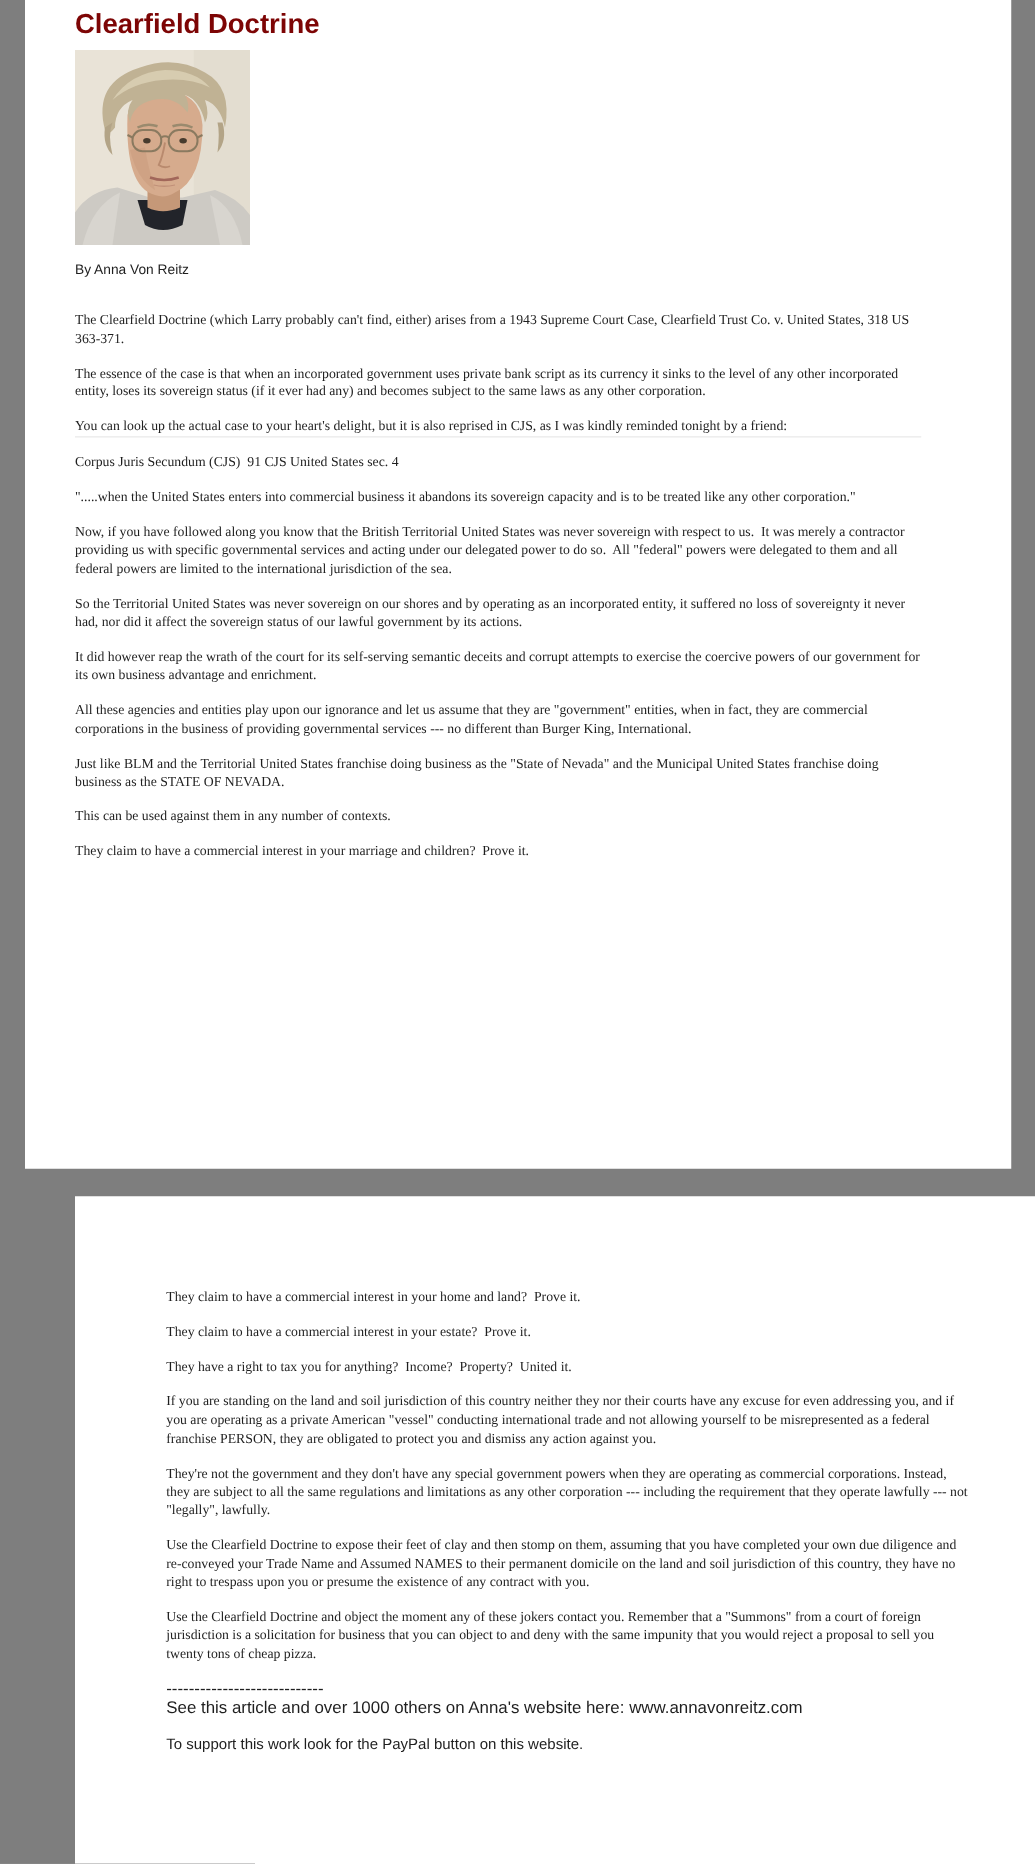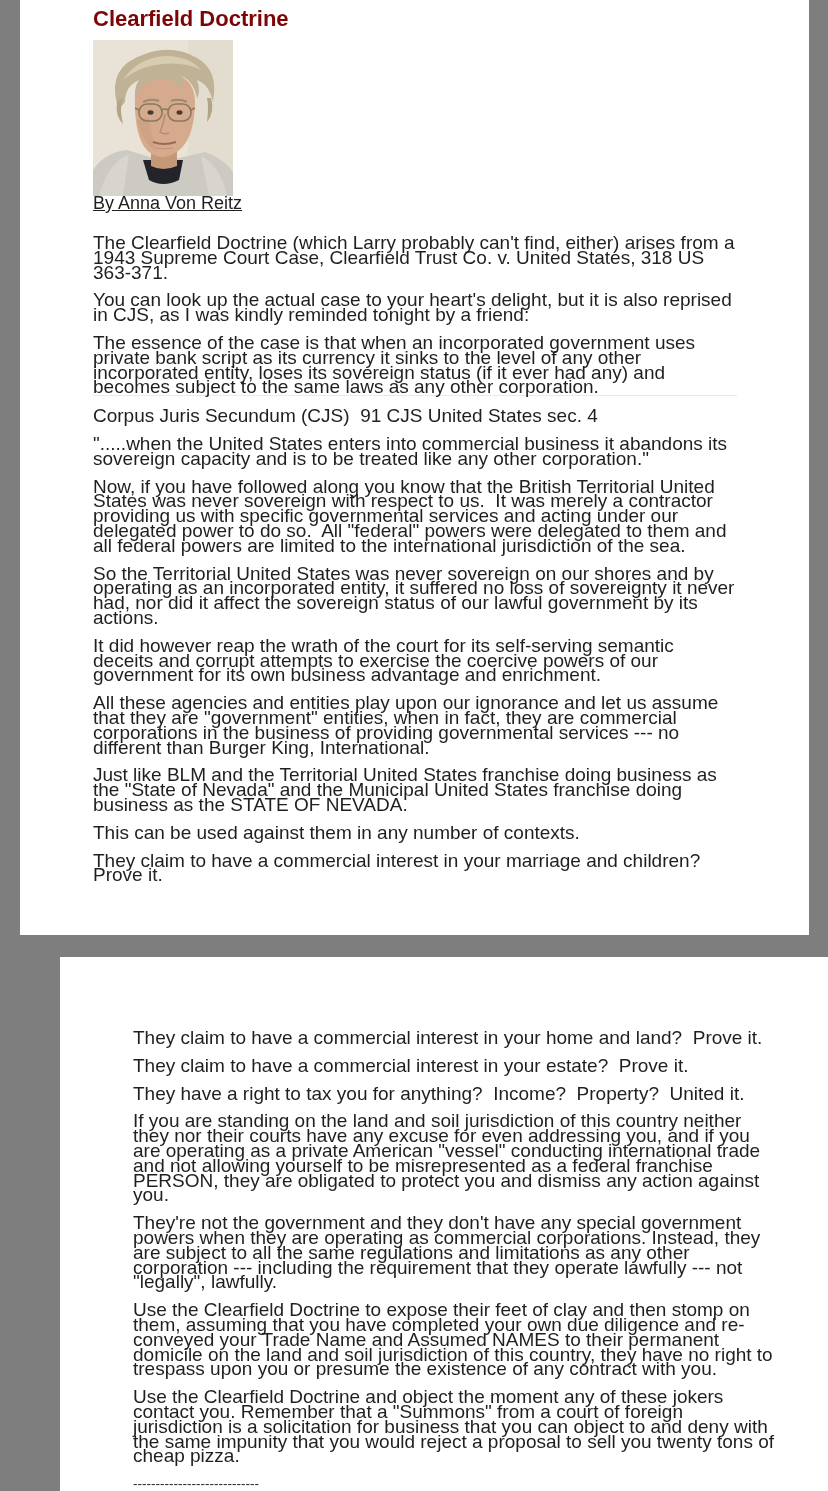--- a/index.html
+++ b/index.html
@@ -19,21 +19,21 @@
     position: absolute;
     left: 20px;
     width: 789px;
     background: #ffffff;
     box-sizing: border-box;
     color: var(--body_text, #1f1f1f);
   }
   .page-1 {
     top: 0;
     height: 935px;
-    padding: 6px 72px 0 73px;
+    padding: 6px 72px 0 40px;
   }
   .page-2 {
     top: 957px;
     height: 534px;
     padding: 61px 72px 0 73px;
     margin-left: 40px;
   }
   h1.article-title {
     margin: 0;
     font-size: 22px;
@@ -42,30 +42,31 @@
     color: var(--title_color, #7d0505);
     letter-spacing: 0px;
   }
   .photo {
     margin-top: 8px;
     width: 140px;
     height: 156px;
     line-height: 0;
   }
   .byline {
+    margin-top: 13px;
     margin-bottom: 25px;
-    font-size: 18px;
+    font-size: 11px;
     line-height: 15px;
-    text-decoration: underline;
   }
   .body-text p {
     margin: 13px 0;
-    font-size: 19px;
+    font-size: 11px;
     line-height: 14.8px;
     white-space: pre-wrap;
+    font-family: Liberation Serif, serif;
   }
   hr.faint-rule {
     border: none;
     border-top: 1px solid #e9e9e9;
     margin: -13px 0 6px 0;
   }
   .footer-dashes,
   .footer-website {
     font-size: 13.5px;
     line-height: 14.8px;
@@ -125,23 +126,23 @@
         <path d="M63,108 Q71,110 80,108" stroke="#c09078" stroke-width="1" fill="none"></path>
       </svg>
     </div>
 
     <div class="byline">By Anna Von Reitz</div>
 
     <div class="body-text">
 
         <p>The Clearfield Doctrine (which Larry probably can't find, either) arises from a 1943 Supreme Court Case, Clearfield Trust Co. v. United States, 318 US 363-371.</p>
 
+        <p>The essence of the case is that when an incorporated government uses private bank script as its currency it sinks to the level of any other incorporated entity, loses its sovereign status (if it ever had any) and becomes subject to the same laws as any other corporation.</p>
+
         <p>You can look up the actual case to your heart's delight, but it is also reprised in CJS, as I was kindly reminded tonight by a friend:</p>
-
-        <p>The essence of the case is that when an incorporated government uses private bank script as its currency it sinks to the level of any other incorporated entity, loses its sovereign status (if it ever had any) and becomes subject to the same laws as any other corporation.</p>
       </div>
 
     <hr class="faint-rule">
 
     <div class="body-text">
 
         <p>Corpus Juris Secundum (CJS)  91 CJS United States sec. 4</p>
 
         <p>".....when the United States enters into commercial business it abandons its sovereign capacity and is to be treated like any other corporation."</p>
 

